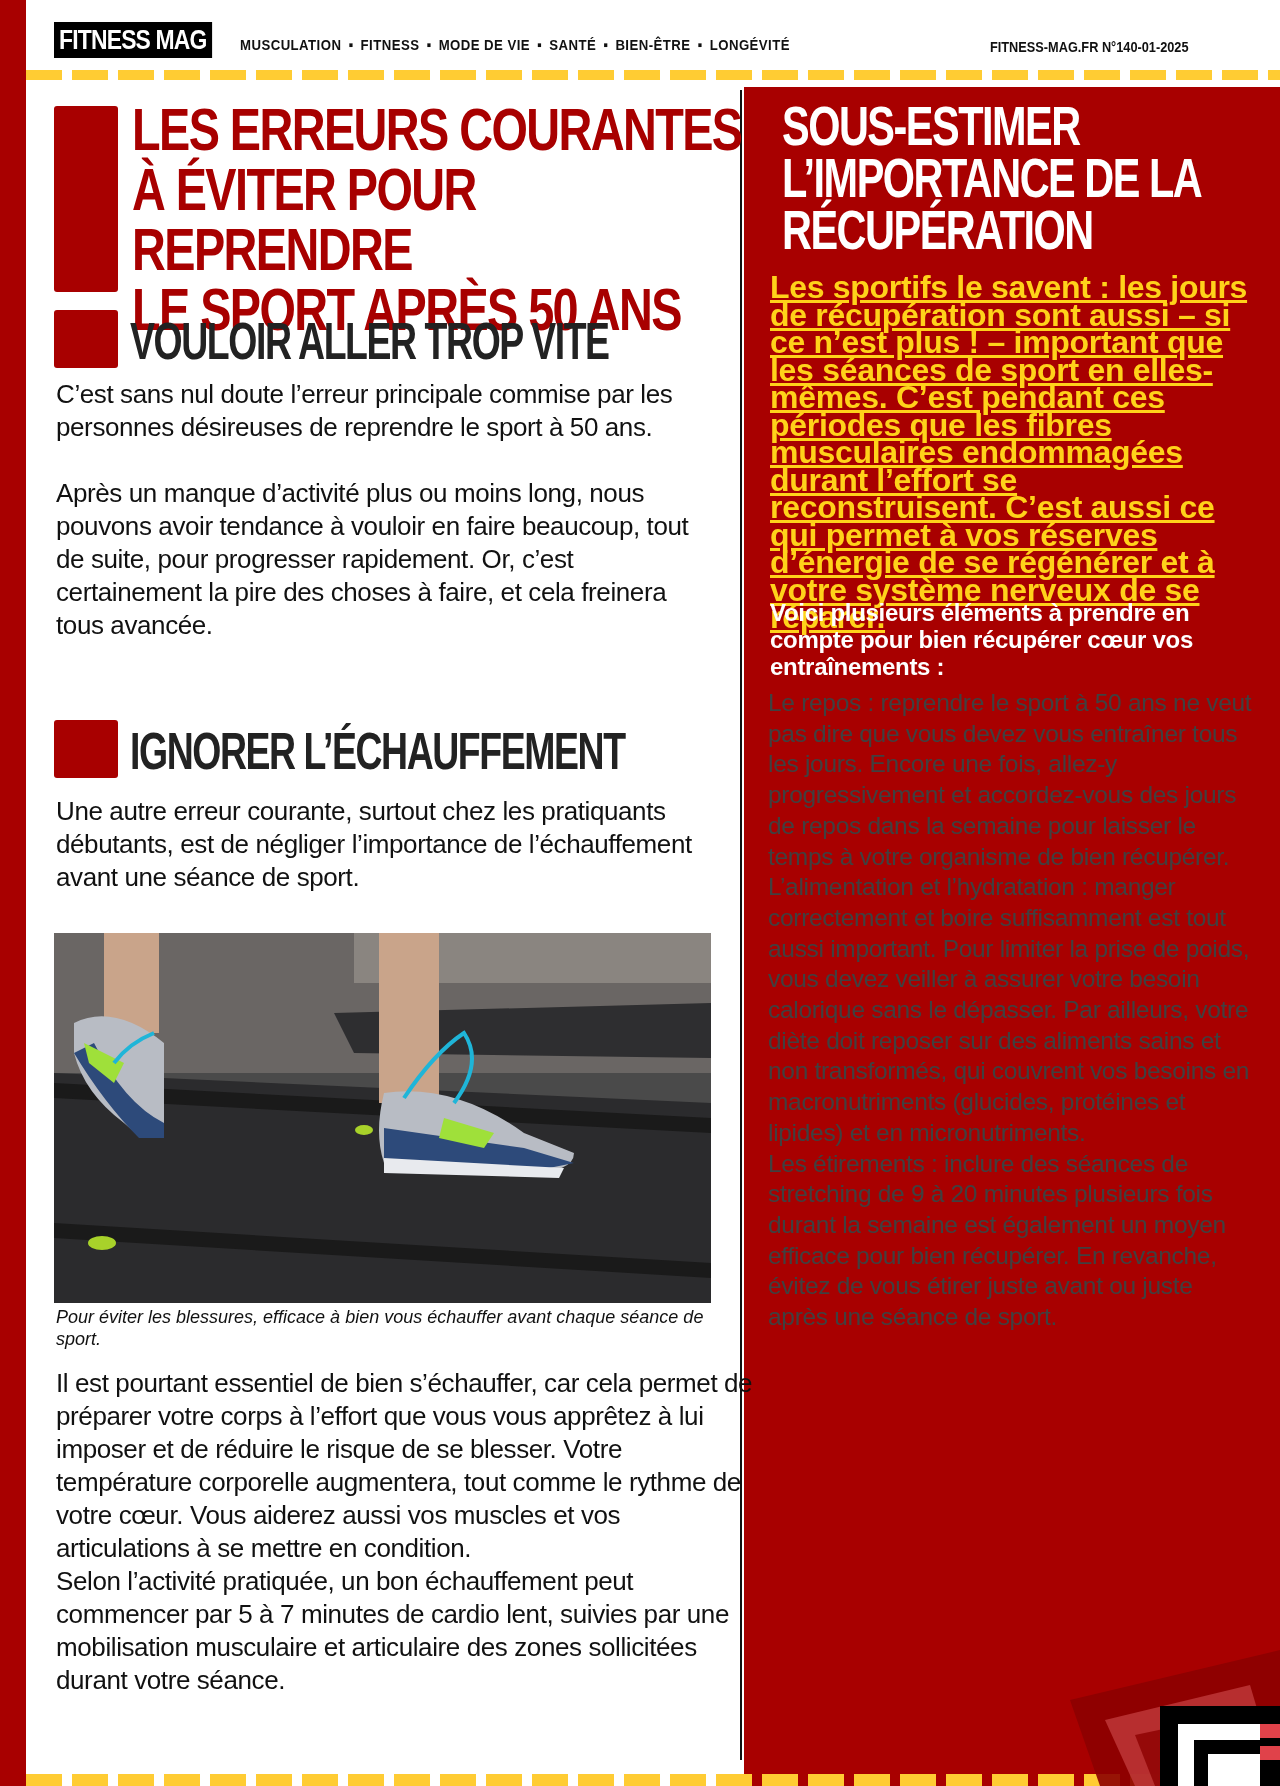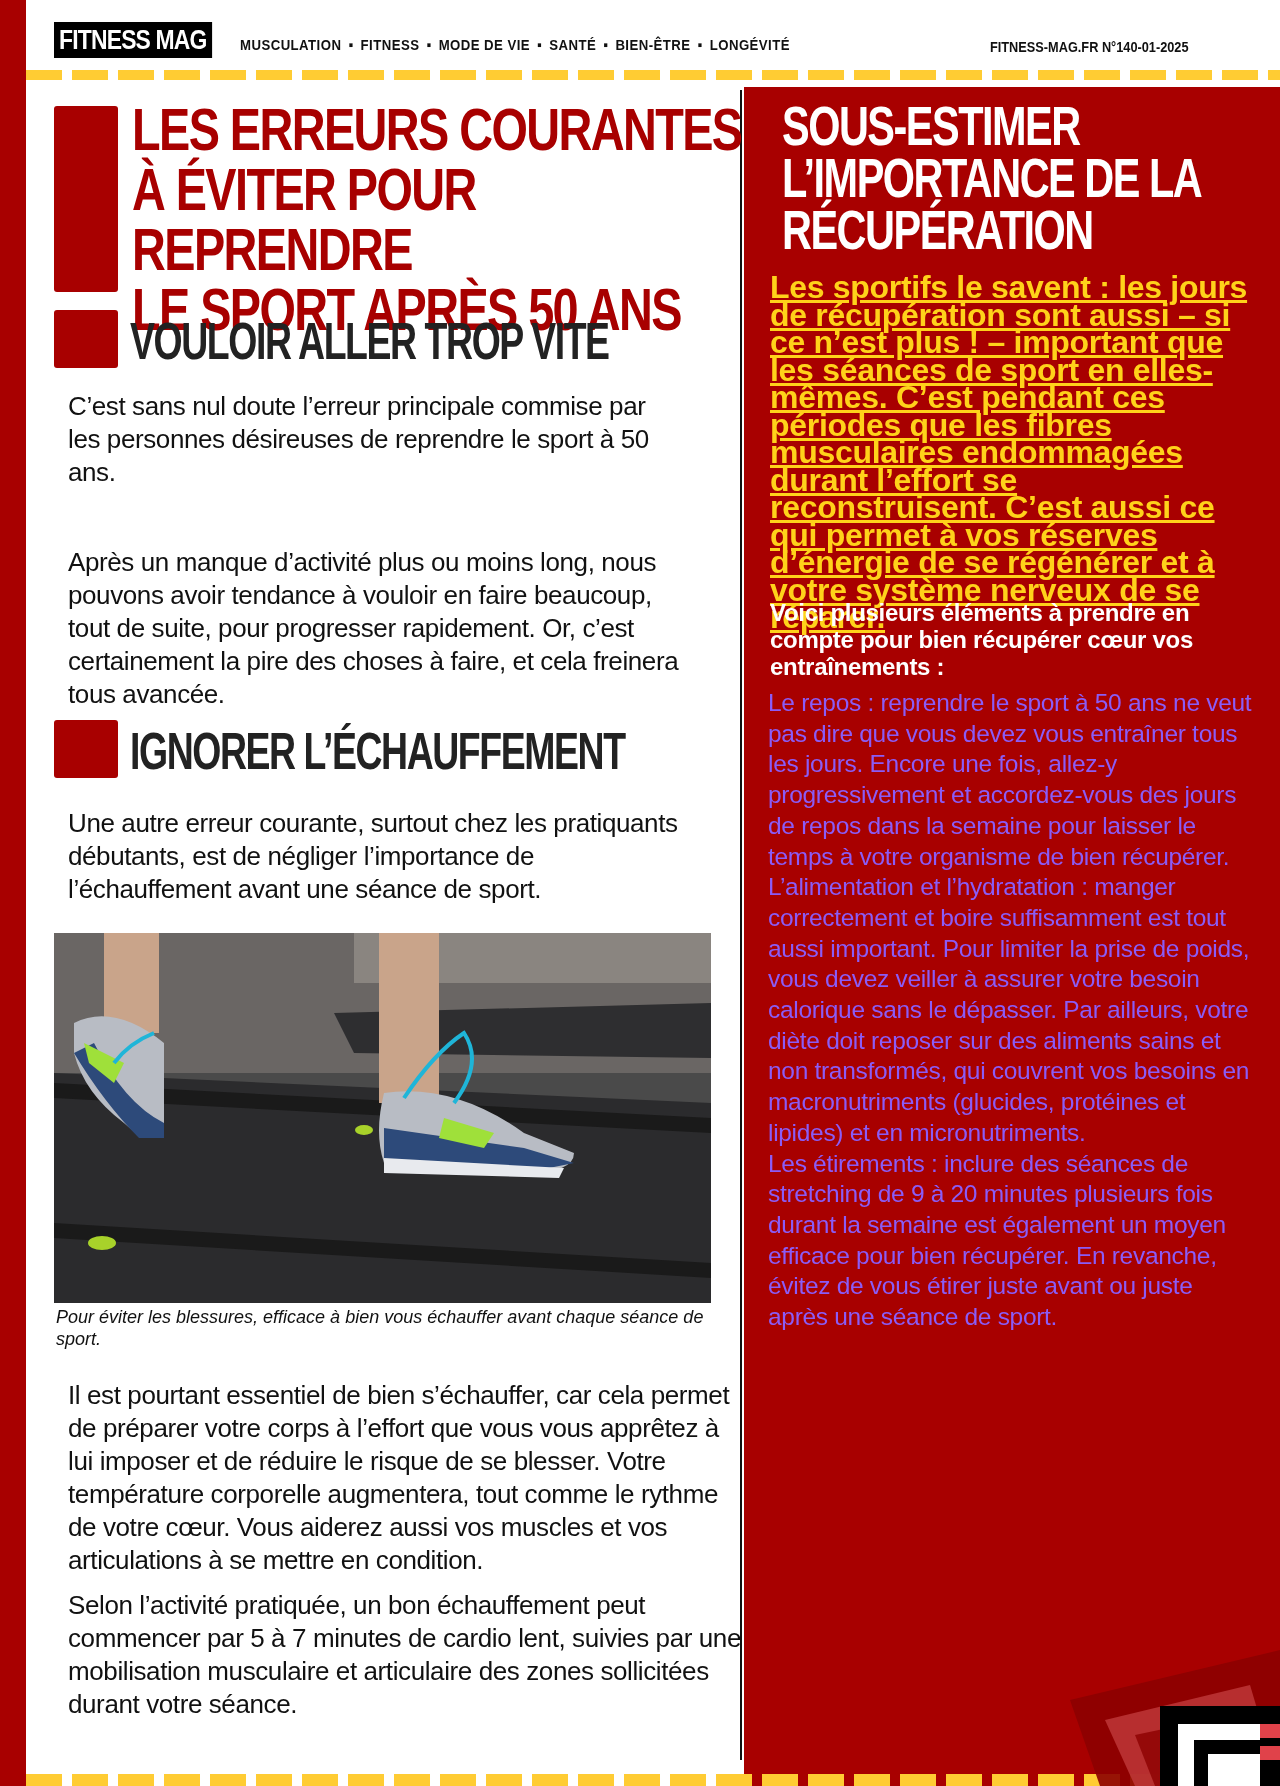--- a/index.html
+++ b/index.html
@@ -25,30 +25,30 @@
   .right-panel { position: absolute; left: 744px; top: 87px; width: 536px; height: 1699px; background: #a80000; overflow: hidden; }
 
   .main-block { position: absolute; left: 54px; top: 106px; width: 64px; height: 186px; background: #a80000; border-radius: 3px; }
   .main-title { position: absolute; left: 132px; top: 100px; font-family: "Liberation Sans Narrow", "Liberation Sans", sans-serif; font-weight: bold; color: #a80000;
      font-size: 60px; line-height: 60px; letter-spacing: -2px; transform: scaleX(0.78); transform-origin: left top; white-space: pre-line; width: 800px; }
 
   .sec-block { position: absolute; left: 54px; width: 64px; height: 58px; background: #a80000; border-radius: 3px; }
   .sec-title { position: absolute; left: 130px; font-weight: bold; color: #222; font-size: 52px; line-height: 58px; letter-spacing: -2px; transform: scaleX(0.72); transform-origin: left top; white-space: nowrap; }
 
   .body-text { position: absolute; left: 56px; width: 640px; font-family: "Liberation Sans", sans-serif; font-size: 26px; line-height: 33px; color: #111; letter-spacing: -0.4px; }
-  .body-text p { margin: 12px; }
+  .body-text p { margin: 0; }
   .body-text .gap { height: 33px; }
 
   .photo { position: absolute; left: 54px; top: 933px; width: 657px; height: 370px; background: #2a2a2a; overflow: hidden; }
   .caption { position: absolute; left: 56px; top: 1306px; width: 660px; font-style: italic; font-size: 18px; line-height: 22px; color: #111; }
 
   .r-title { position: absolute; left: 782px; top: 100px; font-weight: bold; color: #fff; font-size: 56px; line-height: 52px; letter-spacing: -2px; transform: scaleX(0.74); transform-origin: left top; white-space: pre-line; width: 700px; }
   .r-intro { position: absolute; left: 770px; top: 274px; width: 480px; color: #ffd21a; font-weight: bold; font-size: 32px; line-height: 27.5px; letter-spacing: -0.3px; text-decoration: underline; }
   .r-lead { position: absolute; left: 770px; top: 599px; width: 480px; color: #fff; font-weight: bold; font-size: 24px; line-height: 27px; letter-spacing: -0.3px; }
-  .r-body { position: absolute; left: 768px; top: 688px; width: 490px; color: #8b5cf6; font-size: 24.5px; line-height: 30.7px; letter-spacing: -0.3px; }
+  .r-body { position: absolute; left: 768px; top: 688px; width: 490px; color: #404040; font-size: 24.5px; line-height: 30.7px; letter-spacing: -0.3px; }
   .r-body p { margin: 0; }
 
   .corner-logo { position: absolute; left: 1060px; top: 1640px; width: 220px; height: 146px; }
 </style>
 </head>
 <body>
 
 <div class="left-bar"></div>
 
 <div class="topbar">

